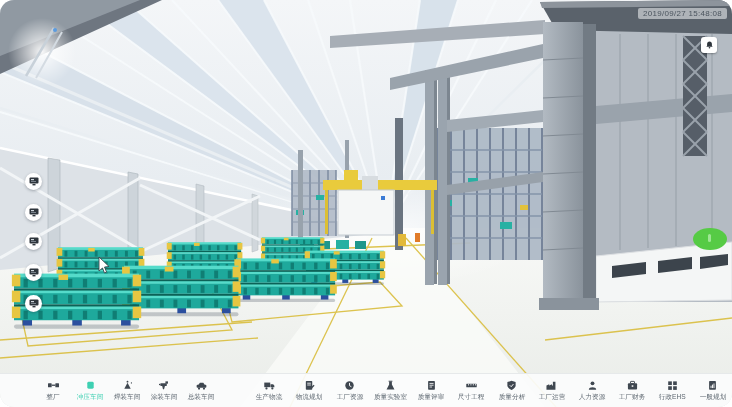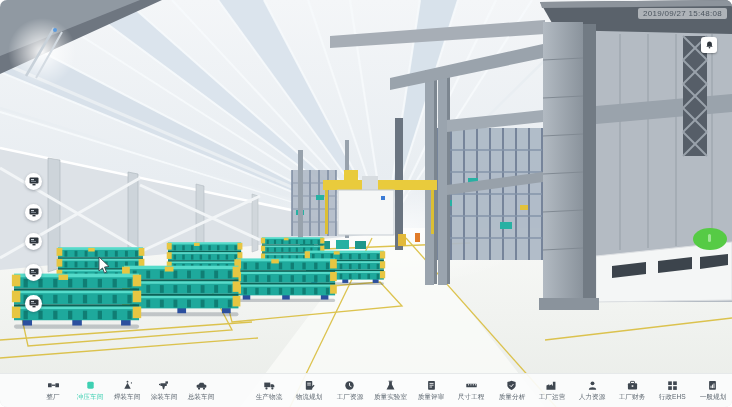--- a/index.html
+++ b/index.html
@@ -1,16 +1,16 @@
 <!DOCTYPE html>
 <html><head>
 <meta charset="utf-8">
 <style>
   html,body{margin:0;padding:0;background:#fff;}
-  .screen{position:relative;width:732px;height:407px;border-radius:7px;overflow:hidden;
+  .screen{position:relative;width:732px;height:407px;border-radius:14px;overflow:hidden;
           font-family:"Liberation Sans",sans-serif;background:#e9edf1;}
   .scene-svg{position:absolute;inset:0;display:block;}
   .timestamp{position:absolute;top:8px;right:5px;font-size:8px;color:#4b545e;
              background:rgba(244,246,248,.55);padding:1px 5px;border-radius:2px;letter-spacing:.3px;}
   .bell-btn{position:absolute;top:37px;right:15px;width:16px;height:16px;background:#fff;
             border-radius:3px;box-shadow:0 1px 2px rgba(0,0,0,.3);
             display:flex;align-items:center;justify-content:center;cursor:pointer;}
   .view-btn{position:absolute;left:25px;width:17px;height:17px;border-radius:50%;background:#fff;
             box-shadow:0 1px 3px rgba(40,50,60,.35);display:flex;align-items:center;justify-content:center;cursor:pointer;}
   .toolbar{position:absolute;left:0;right:0;bottom:0;height:33px;

